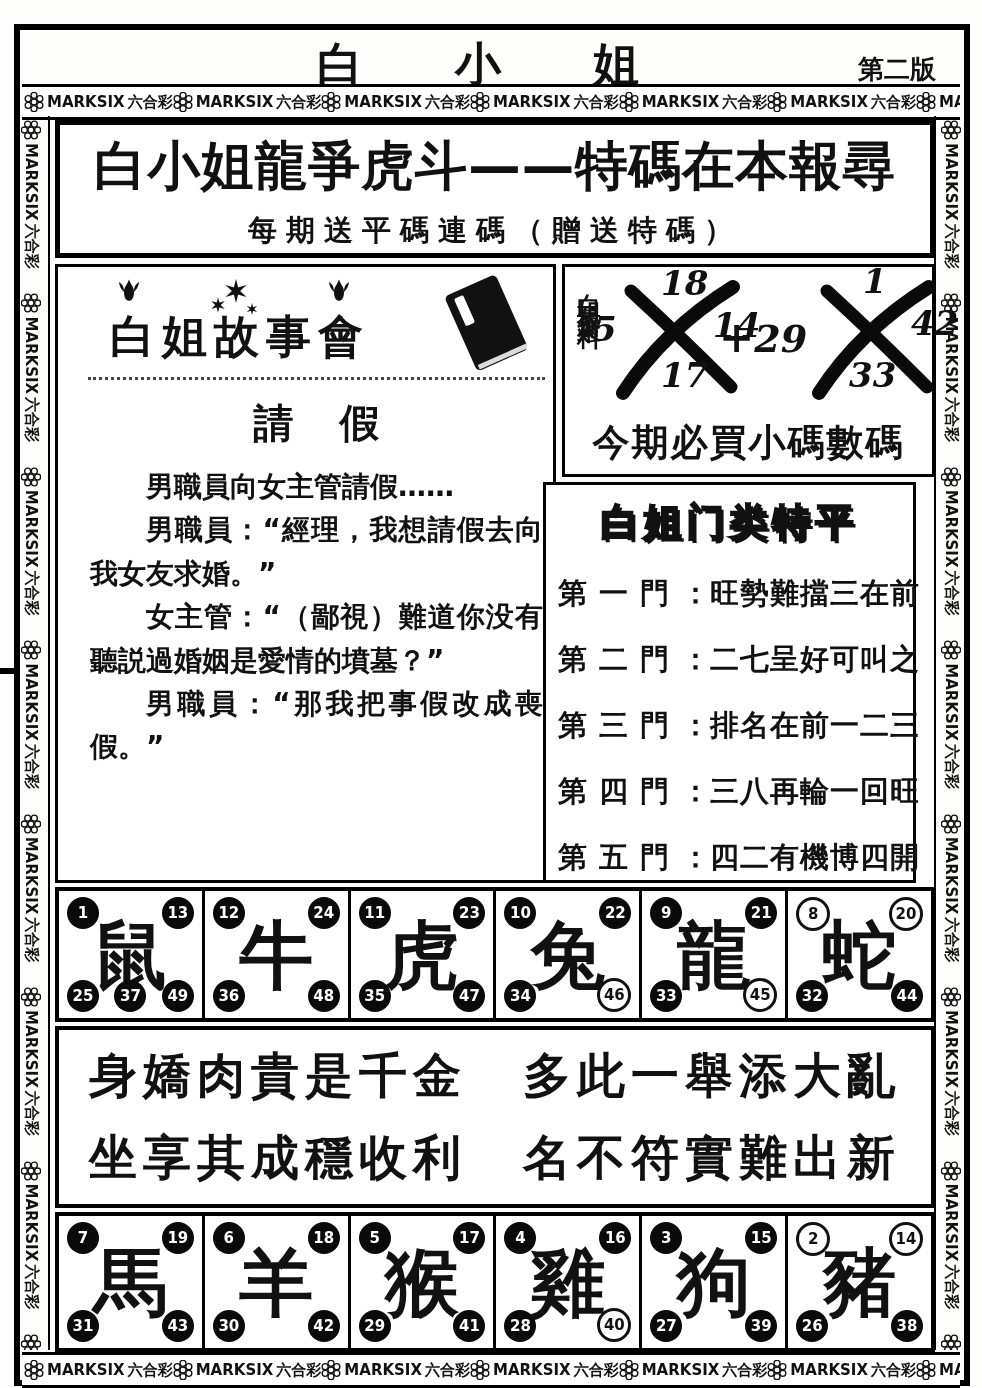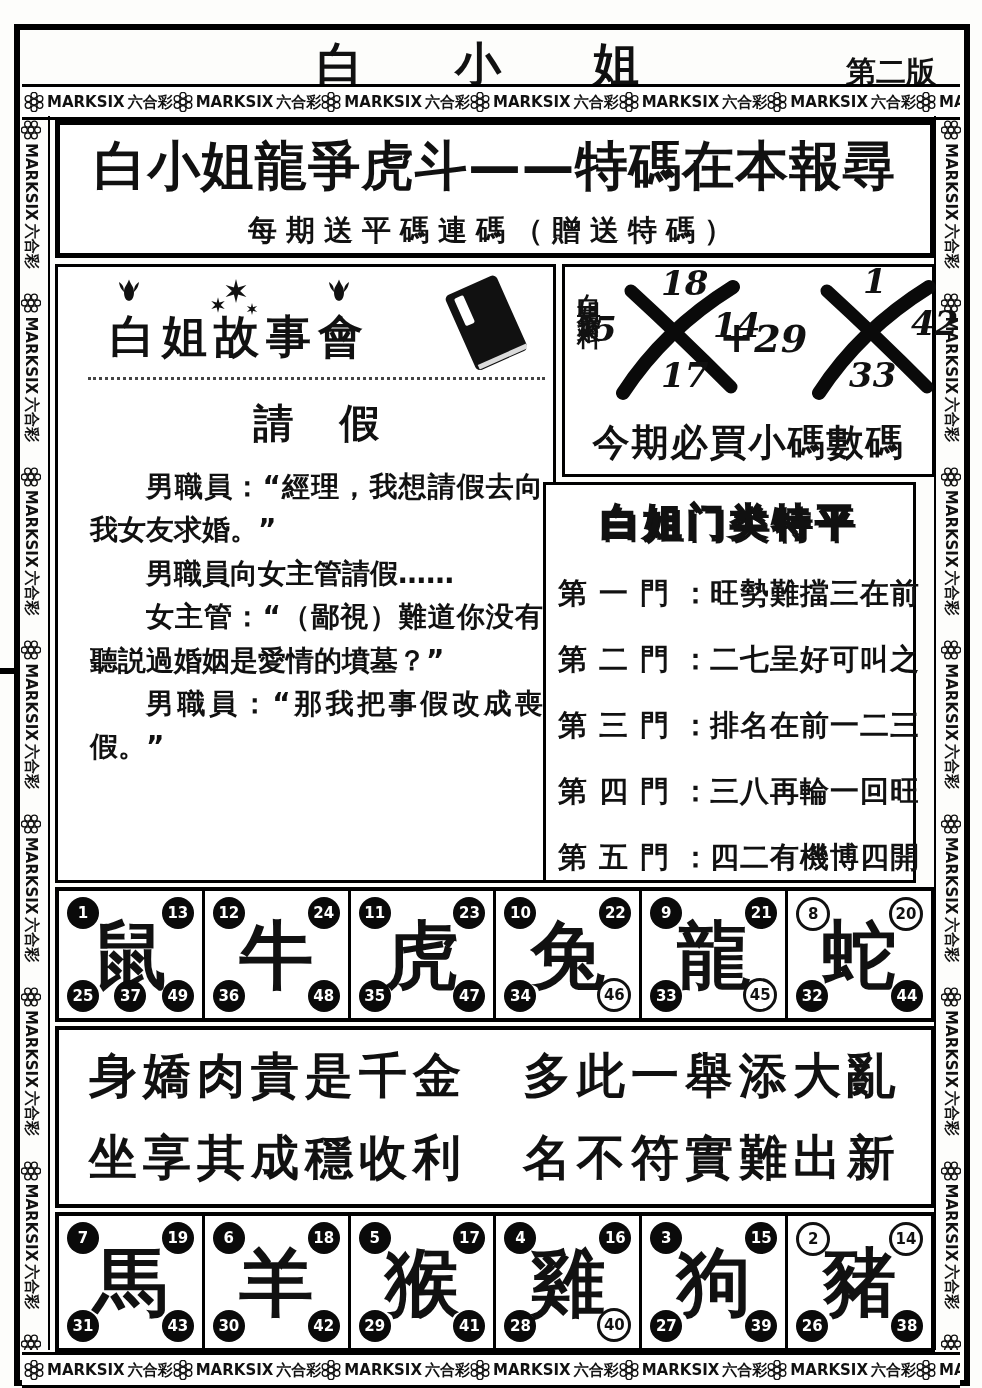--- a/index.html
+++ b/index.html
@@ -2,21 +2,21 @@
 <html><head>
 <meta charset="utf-8">
 <style>
   html,body{margin:0;padding:0;background:#e8e8e4;}
   .page{position:relative;width:982px;height:1388px;background:#fdfdfb;color:#111;
         font-family:"DejaVu Sans",sans-serif;overflow:hidden;}
   .frame{position:absolute;left:14px;right:12px;top:24px;bottom:2px;border:6px solid #000;}
   
   .titlebar{position:absolute;left:0;right:0;top:34px;text-align:center;padding-left:12px;}
   .title{font-family:"DejaVu Serif",serif;font-weight:700;font-size:46px;letter-spacing:38px;}
-  .edition{position:absolute;right:46px;top:18px;font-family:"DejaVu Serif",serif;font-size:30px;font-weight:700;}
+  .edition{position:absolute;right:46px;top:18px;font-family:"DejaVu Serif",serif;font-size:26px;font-weight:700;}
   
   .hstrip{position:absolute;left:22px;right:22px;height:30px;display:flex;align-items:center;
           justify-content:space-between;border-top:3px solid #000;border-bottom:3px solid #000;
           overflow:hidden;background:#fff;padding:0 2px;}
   .hstrip.top{top:84px;}
   .hstrip.bottom{top:1352px;}
   .strip-item{display:inline-flex;align-items:center;gap:3px;white-space:nowrap;}
   .strip-item b{font-size:15px;font-weight:800;letter-spacing:0px;}
   .strip-item .cn{font-size:15px;font-weight:900;}
   .vstrip-wrap{position:absolute;top:116px;width:32px;height:1234px;overflow:hidden;}
@@ -445,22 +445,22 @@
       <svg class="book" width="110" height="100" viewBox="0 0 110 100">
         <g transform="rotate(-24 55 50)">
           <rect x="30" y="8" width="56" height="82" rx="5" fill="#111"></rect>
           <rect x="33" y="84" width="53" height="5" fill="#fff" opacity=".85"></rect>
           <rect x="38" y="14" width="10" height="30" rx="2" fill="#fff"></rect>
         </g>
       </svg>
     </div>
     <div class="story-title">請假</div>
     <div class="story-text">
+      <p>男職員向女主管請假……</p>
       <p>男職員：“經理，我想請假去向我女友求婚。”</p>
-      <p>男職員向女主管請假……</p>
       <p>女主管：“（鄙視）難道你没有聽説過婚姻是愛情的墳墓？”</p>
       <p>男職員：“那我把事假改成喪假。”</p>
     </div>
   </div>
 
   <div class="tips-box">
     <div class="tips-side">白姐最后來料</div>
     <div class="crosses">
       <div class="cross cross1">
         <svg width="132" height="128" viewBox="0 0 132 128">

